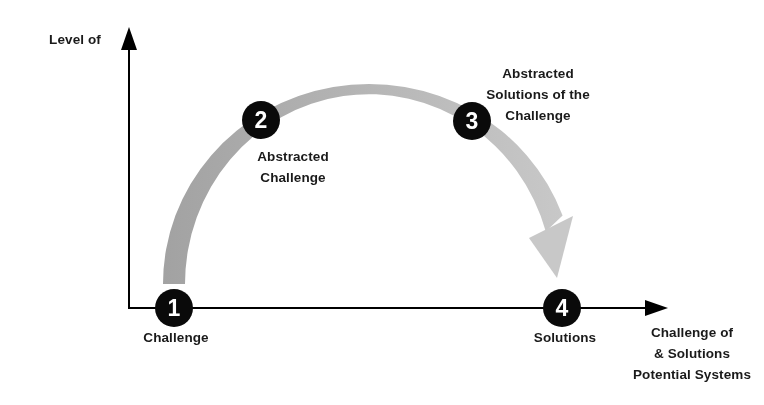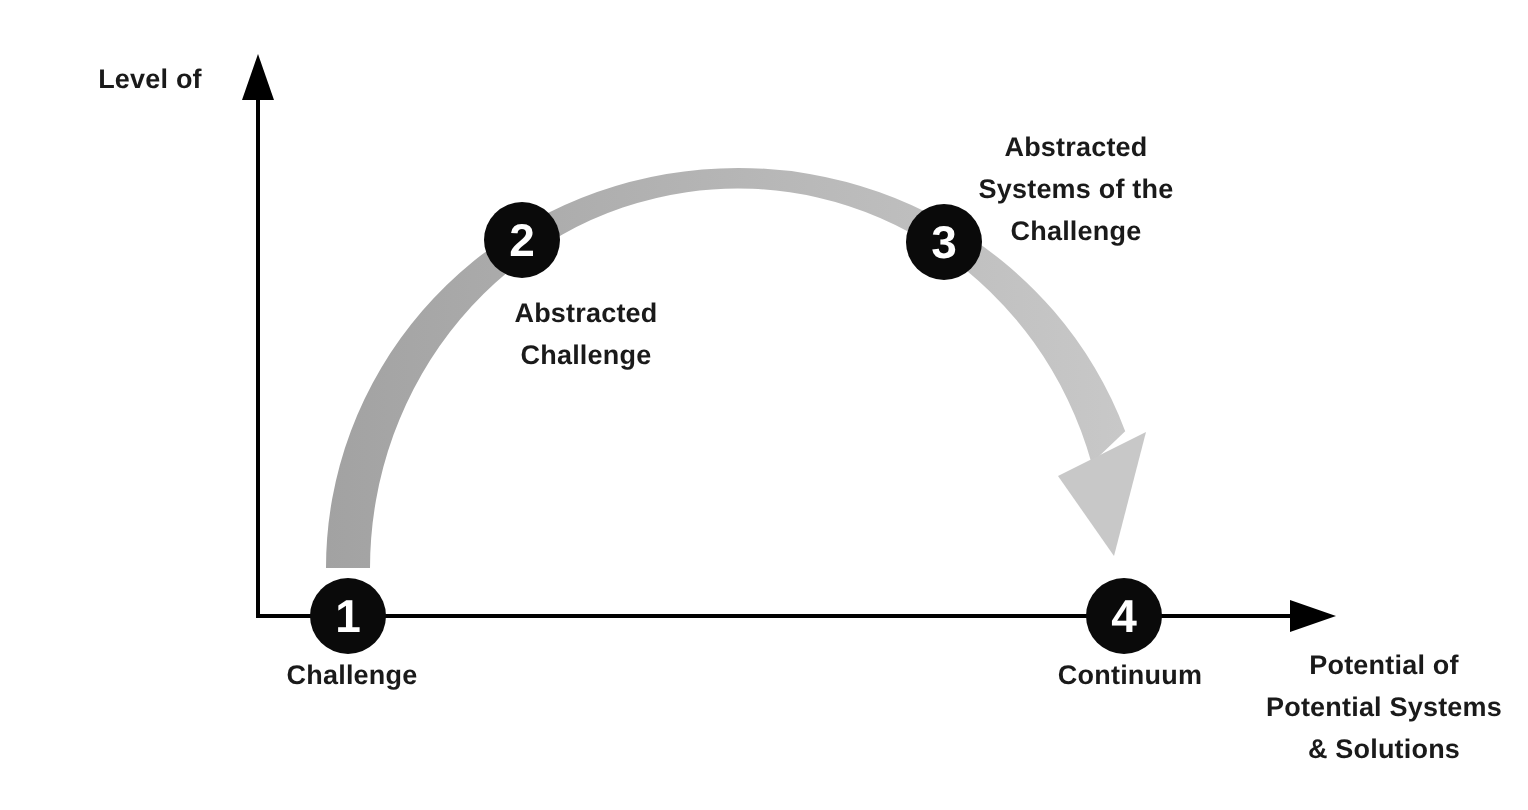--- a/index.html
+++ b/index.html
@@ -59,23 +59,23 @@
 
     <line x1="104" y1="308" x2="623" y2="308" stroke="#000000" stroke-width="2"></line>
     <polygon points="644,308 621,300 621,316" fill="#000000"></polygon>
   </svg>
 
   <div class="lbl" style="left: 51px; top: 29px; color: rgb(26, 26, 26);">
     <div>Level of</div>
   </div>
 
   <div class="lbl" style="left: 668px; top: 322px; color: rgb(26, 26, 26);">
-    <div>Potential of</div>
+    <div>Challenge of</div>
+    <div>&amp; Solutions</div>
     <div>Potential Systems</div>
-    <div>&amp; Solutions</div>
   </div>
 
   <div class="node" style="left: 150px; top: 308px; background: rgb(10, 10, 10); color: rgb(255, 255, 255);">
     <span>1</span>
   </div>
   <div class="node" style="left: 237px; top: 120px; background: rgb(10, 10, 10); color: rgb(255, 255, 255);">
     <span>2</span>
   </div>
   <div class="node" style="left: 448px; top: 121px; background: rgb(10, 10, 10); color: rgb(255, 255, 255);">
     <span>3</span>
@@ -88,21 +88,21 @@
     <div>Challenge</div>
   </div>
 
   <div class="lbl" style="left: 269px; top: 146px; color: rgb(26, 26, 26);">
     <div>Abstracted</div>
     <div>Challenge</div>
   </div>
 
   <div class="lbl" style="left: 514px; top: 63px; color: rgb(26, 26, 26);">
     <div>Abstracted</div>
-    <div>Systems of the</div>
+    <div>Solutions of the</div>
     <div>Challenge</div>
   </div>
 
   <div class="lbl" style="left: 541px; top: 327px; color: rgb(26, 26, 26);">
-    <div>Continuum</div>
+    <div>Solutions</div>
   </div>
 
 </div>
 
 </body></html>

